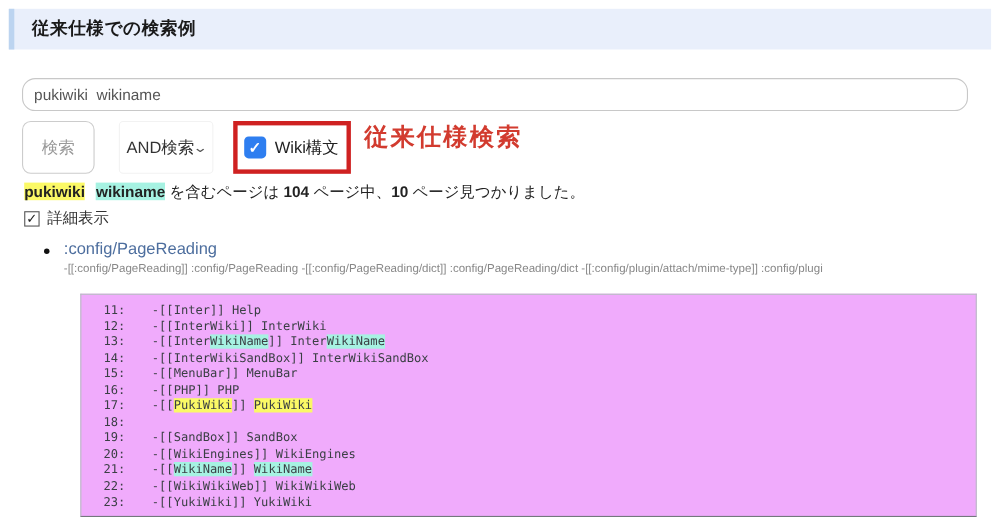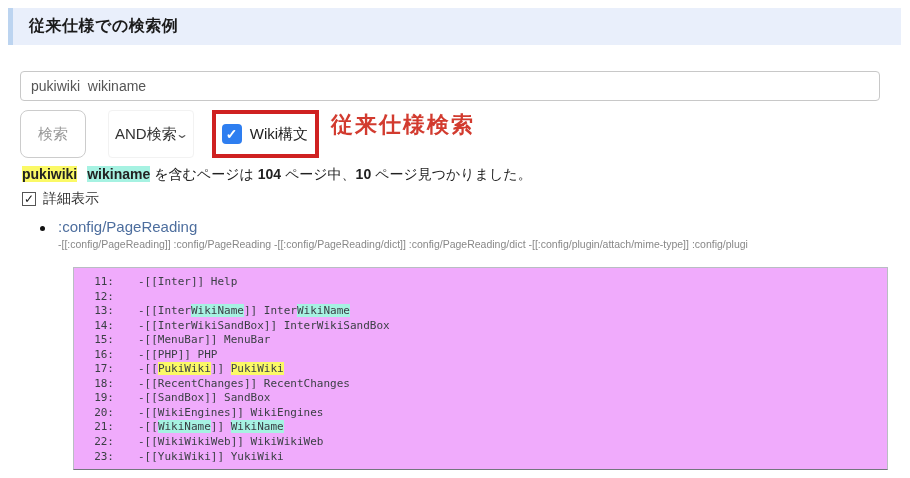--- a/index.html
+++ b/index.html
@@ -15,21 +15,21 @@
   .header-bar {
     position:absolute; left:8px; top:8px; right:9px; height:37px;
     background:#e9effb; border-left:5px solid #bcd4f0;
     display:flex; align-items:center; padding-left:16px;
   }
   .header-bar h2 { font-size:16px; font-weight:bold; color:#1a1a1a; letter-spacing:0.5px; }
 
   
   .search-input {
     position:absolute; left:20px; top:71px; width:860px; height:30px;
-    border:1px solid #c8c8c8; border-radius:4px; background:#fff;
+    border:1px solid #c8c8c8; border-radius:12px; background:#fff;
     font-size:14px; color:#555; padding:0 10px;
     font-family:"Liberation Sans", sans-serif;
     outline:none;
   }
 
   
   .controls {
     position:absolute; left:20px; top:110px; height:48px;
     display:flex; 
   }
@@ -136,27 +136,27 @@
   <ul class="result-list">
     <li>
       <span class="bullet"></span>
       <a class="page-link" href="#">:config/PageReading</a>
       <div class="snippet">-[[:config/PageReading]] :config/PageReading -[[:config/PageReading/dict]] :config/PageReading/dict -[[:config/plugin/attach/mime-type]] :config/plugi</div>
     </li>
   </ul>
 
   <div class="code-block">
       <div class="code-line"><span class="lnum">11:</span><span class="lcontent"><span>-[[Inter]] Help</span></span></div>
-      <div class="code-line"><span class="lnum">12:</span></div>
+      <div class="code-line"><span class="lnum">12:</span><span class="lcontent"><span>-[[InterWiki]] InterWiki</span></span></div>
       <div class="code-line"><span class="lnum">13:</span><span class="lcontent"><span>-[[Inter</span><span class="hl-cyan">WikiName</span><span>]] Inter</span><span class="hl-cyan">WikiName</span></span></div>
       <div class="code-line"><span class="lnum">14:</span><span class="lcontent"><span>-[[InterWikiSandBox]] InterWikiSandBox</span></span></div>
       <div class="code-line"><span class="lnum">15:</span><span class="lcontent"><span>-[[MenuBar]] MenuBar</span></span></div>
       <div class="code-line"><span class="lnum">16:</span><span class="lcontent"><span>-[[PHP]] PHP</span></span></div>
       <div class="code-line"><span class="lnum">17:</span><span class="lcontent"><span>-[[</span><span class="hl-yellow">PukiWiki</span><span>]] </span><span class="hl-yellow">PukiWiki</span></span></div>
-      <div class="code-line"><span class="lnum">18:</span><span class="lcontent"><span>-[[RecentChanges]] RecentChanges</span></span></div>
+      <div class="code-line"><span class="lnum">18:</span></div>
       <div class="code-line"><span class="lnum">19:</span><span class="lcontent"><span>-[[SandBox]] SandBox</span></span></div>
       <div class="code-line"><span class="lnum">20:</span><span class="lcontent"><span>-[[WikiEngines]] WikiEngines</span></span></div>
       <div class="code-line"><span class="lnum">21:</span><span class="lcontent"><span>-[[</span><span class="hl-cyan">WikiName</span><span>]] </span><span class="hl-cyan">WikiName</span></span></div>
       <div class="code-line"><span class="lnum">22:</span><span class="lcontent"><span>-[[WikiWikiWeb]] WikiWikiWeb</span></span></div>
       <div class="code-line"><span class="lnum">23:</span><span class="lcontent"><span>-[[YukiWiki]] YukiWiki</span></span></div>
     </div>
 
 </div>
 
 </body></html>

